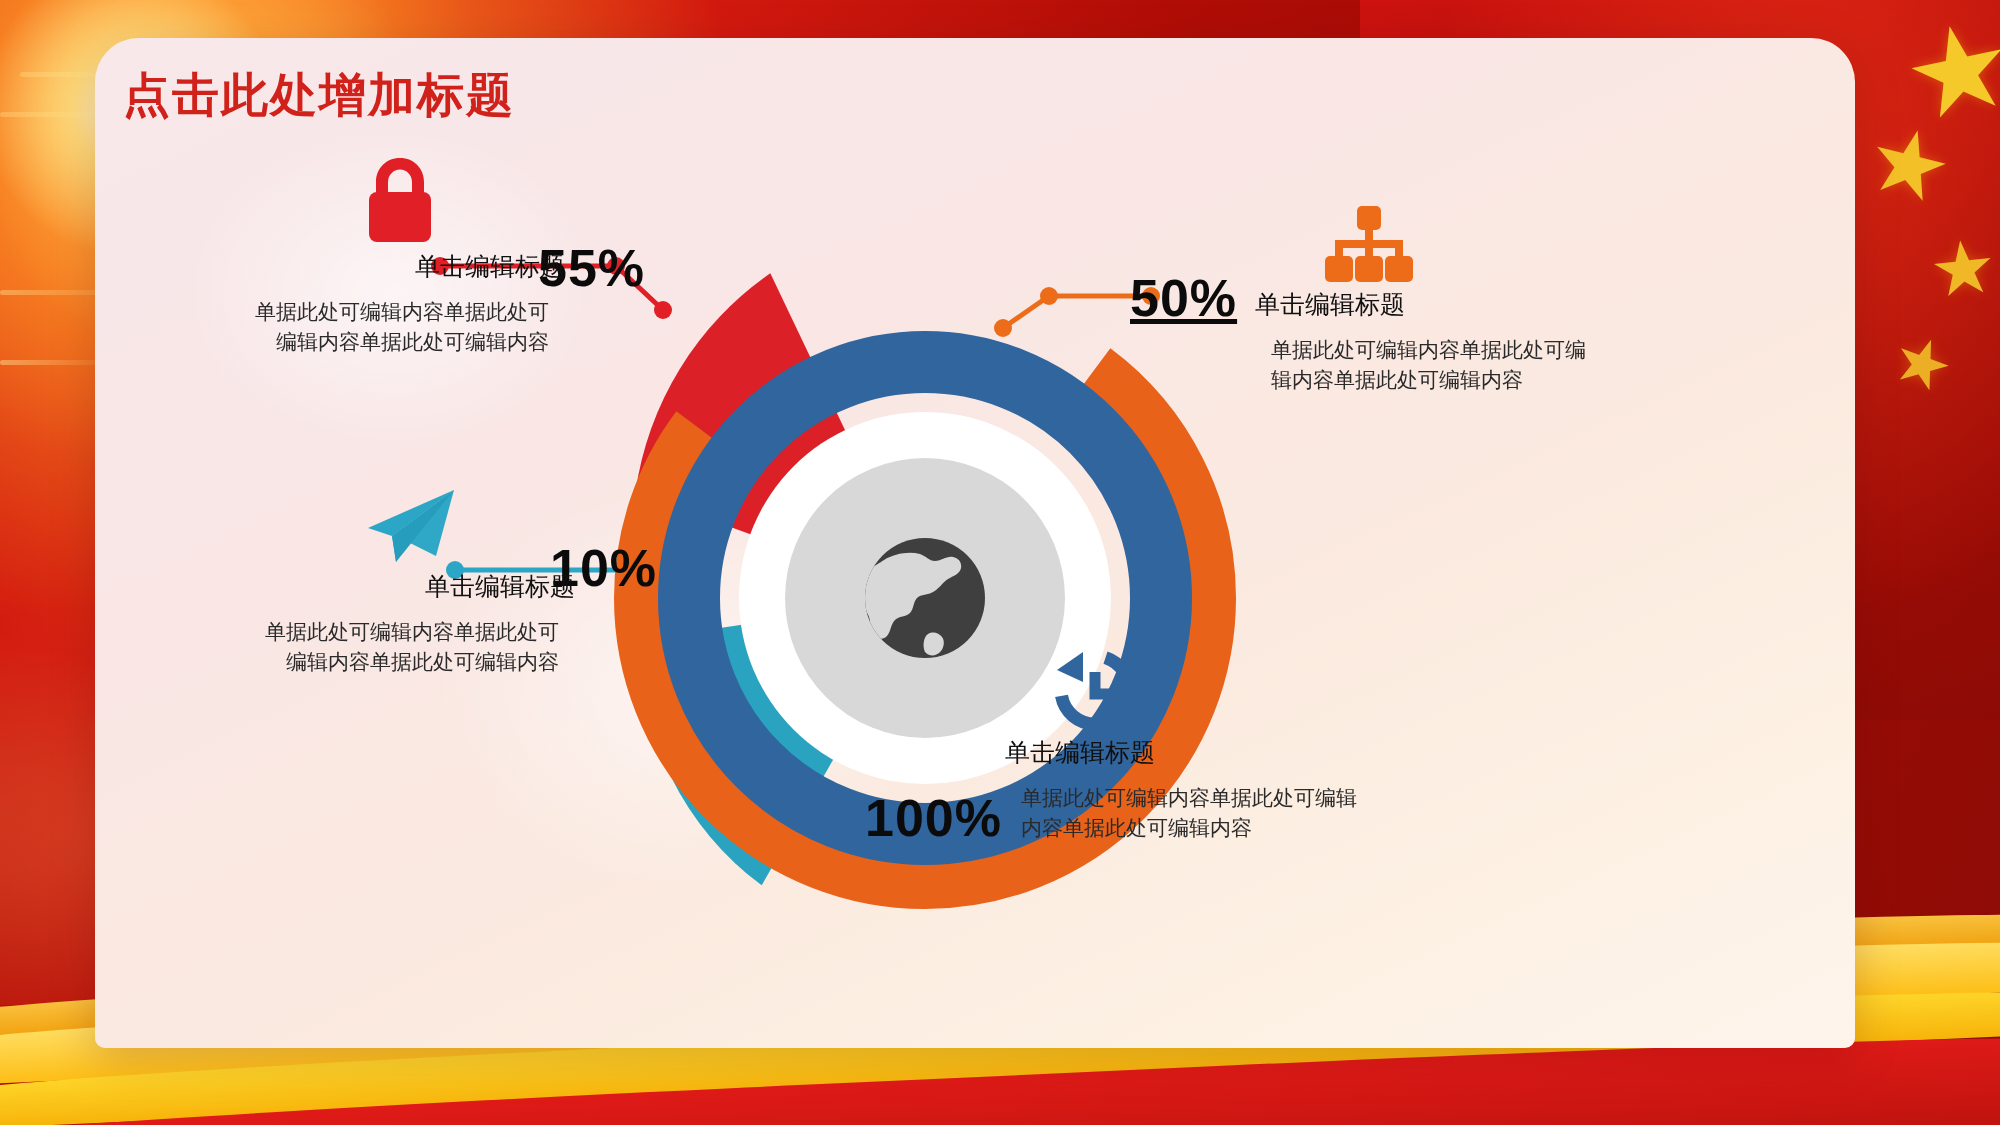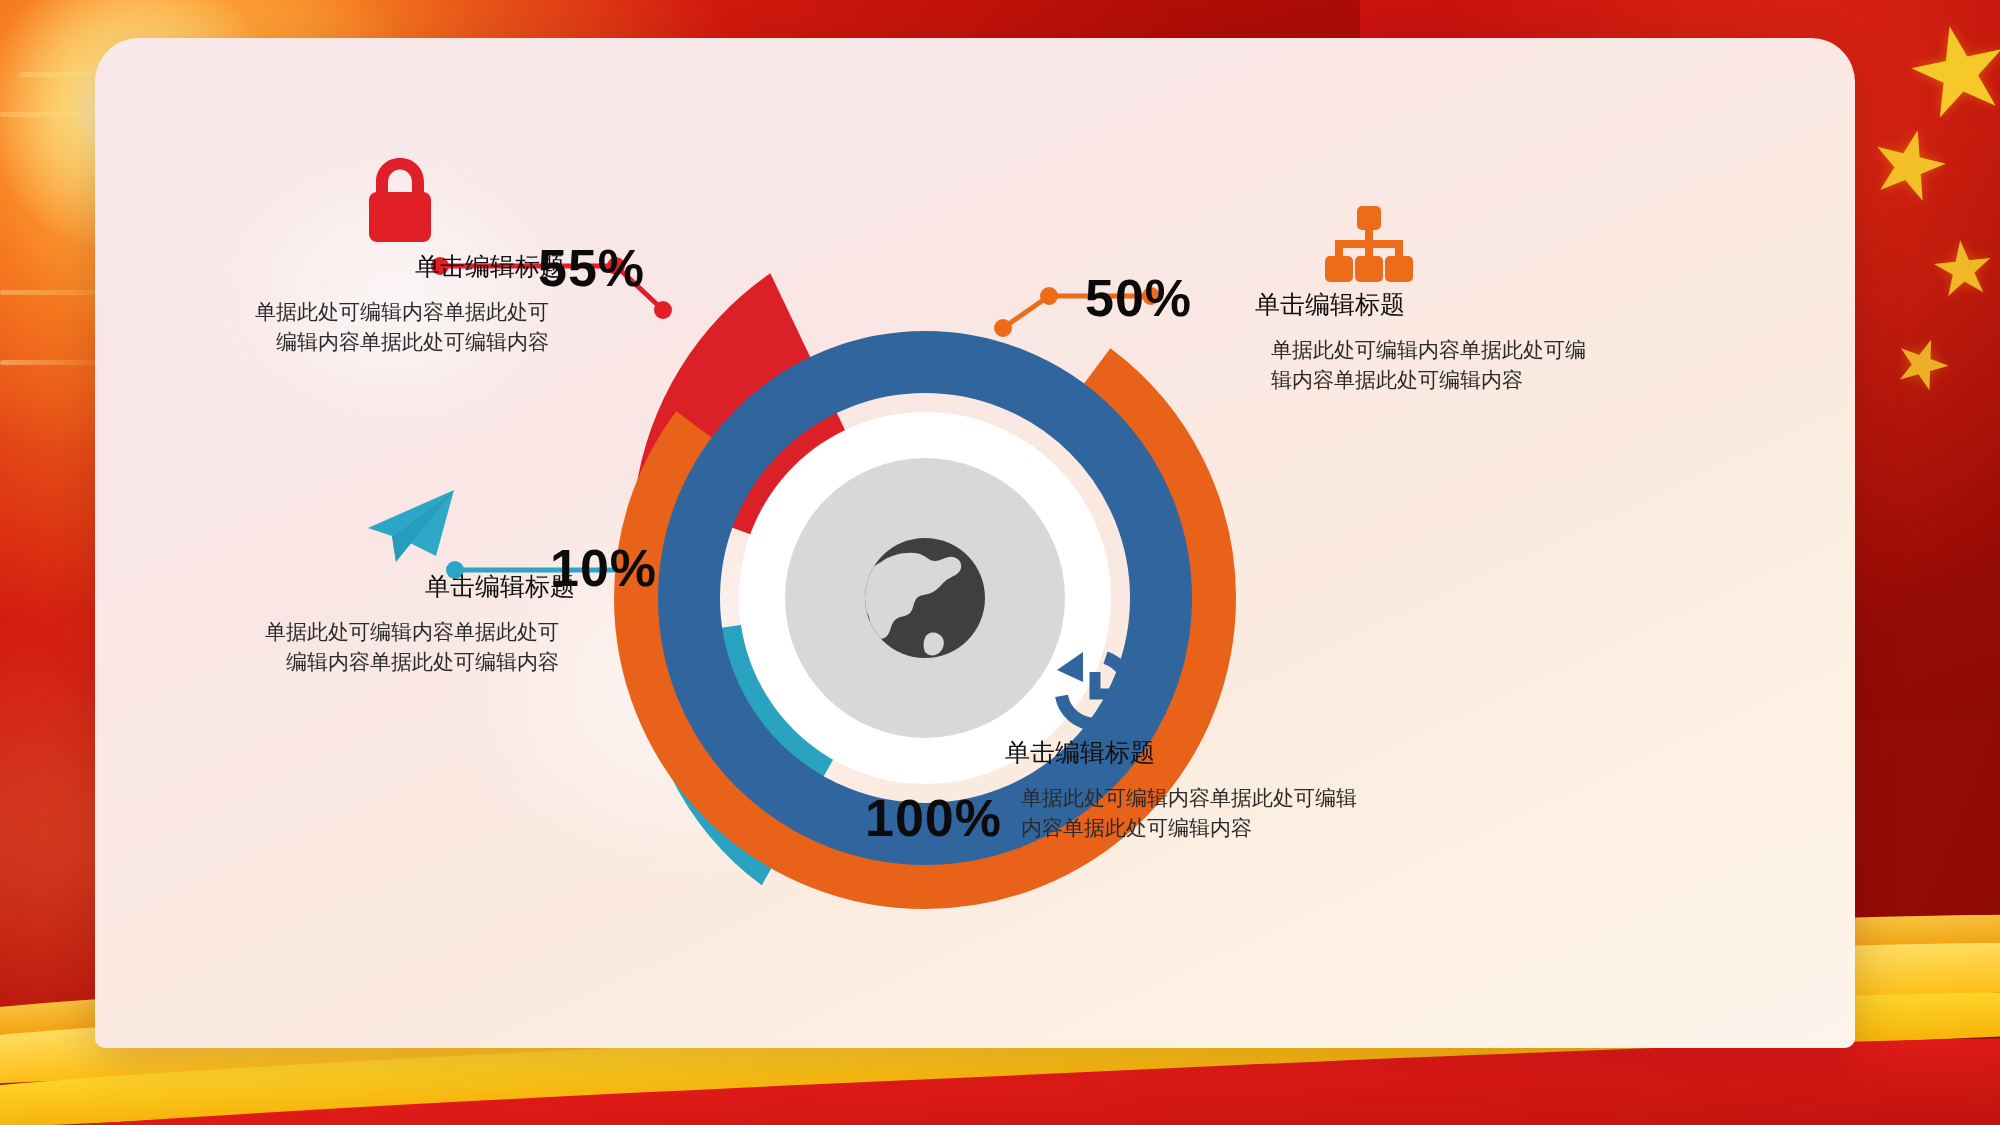--- a/index.html
+++ b/index.html
@@ -62,21 +62,21 @@
   .c-bl{left:150px;top:432px;text-align:right;}
   .c-bl .ic{justify-content:center;}
   .c-tr{left:1160px;top:150px;text-align:left;width:360px;}
   .c-tr .ic{justify-content:flex-start;padding-left:68px;}
   .c-br{left:910px;top:598px;text-align:left;width:380px;}
   .c-br .ic{justify-content:flex-start;padding-left:48px;}
 
   .pct{position:absolute;font-size:52px;font-weight:700;color:#0b0b0b;letter-spacing:1px;white-space:nowrap;}
   .p20{left:443px;top:200px;}
   .p10{left:455px;top:500px;}
-  .p50{left:990px;top:230px;}
+  .p50{left:1035px;top:230px;text-decoration:underline;}
   .p100{left:770px;top:750px;text-align:center;}
 
   .connector{position:absolute;left:0;top:0;width:1760px;height:1010px;pointer-events:none;overflow:visible;}
 </style>
 </head>
 <body>
 
 <div class="stage">
 
   <div class="bg"></div>
@@ -98,20 +98,21 @@
     <div class="band r1"></div>
     <div class="band r2"></div>
     <div class="band r3"></div>
     <div class="band r4"></div>
   </div>
 
   <div class="card">
     <div class="card-glow"></div>
     <div class="card-glow2"></div>
 
+    <div class="title">点击此处增加标题</div>
 
     <svg class="connector" viewBox="0 0 1760 1010">
 
       <g>
         <polyline points="345,228 521,228 568,272" fill="none" stroke="#e01f26" stroke-width="5" stroke-linecap="round" stroke-linejoin="round"></polyline>
         <circle cx="345" cy="228" r="9" fill="#e01f26"></circle>
         <circle cx="521" cy="228" r="9" fill="#e01f26"></circle>
         <circle cx="568" cy="272" r="9" fill="#e01f26"></circle>
       </g>
 

